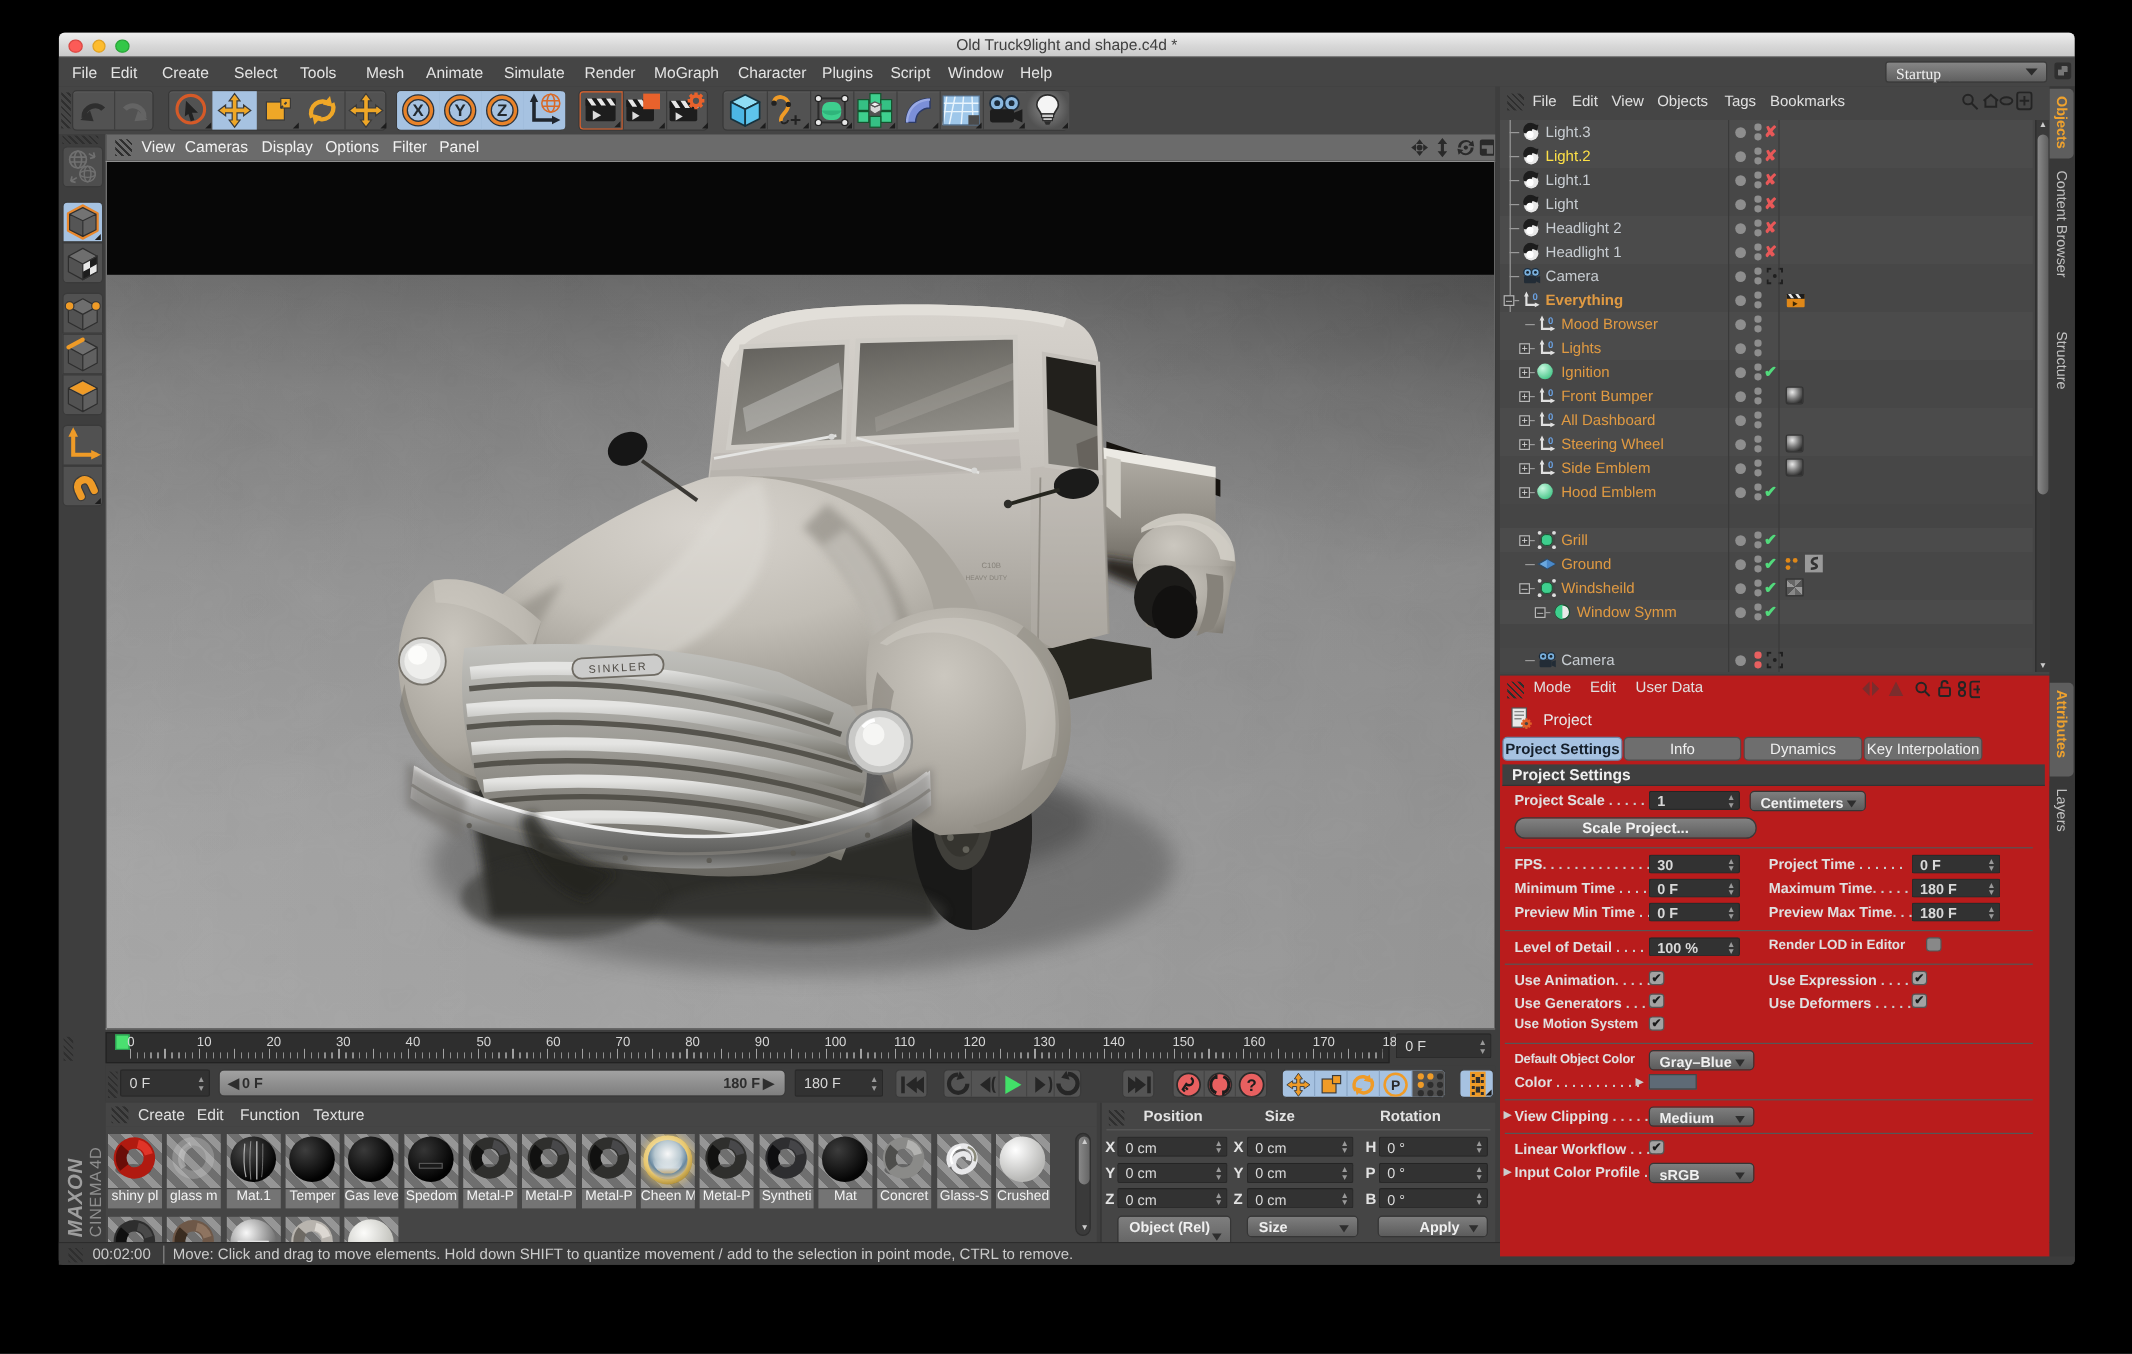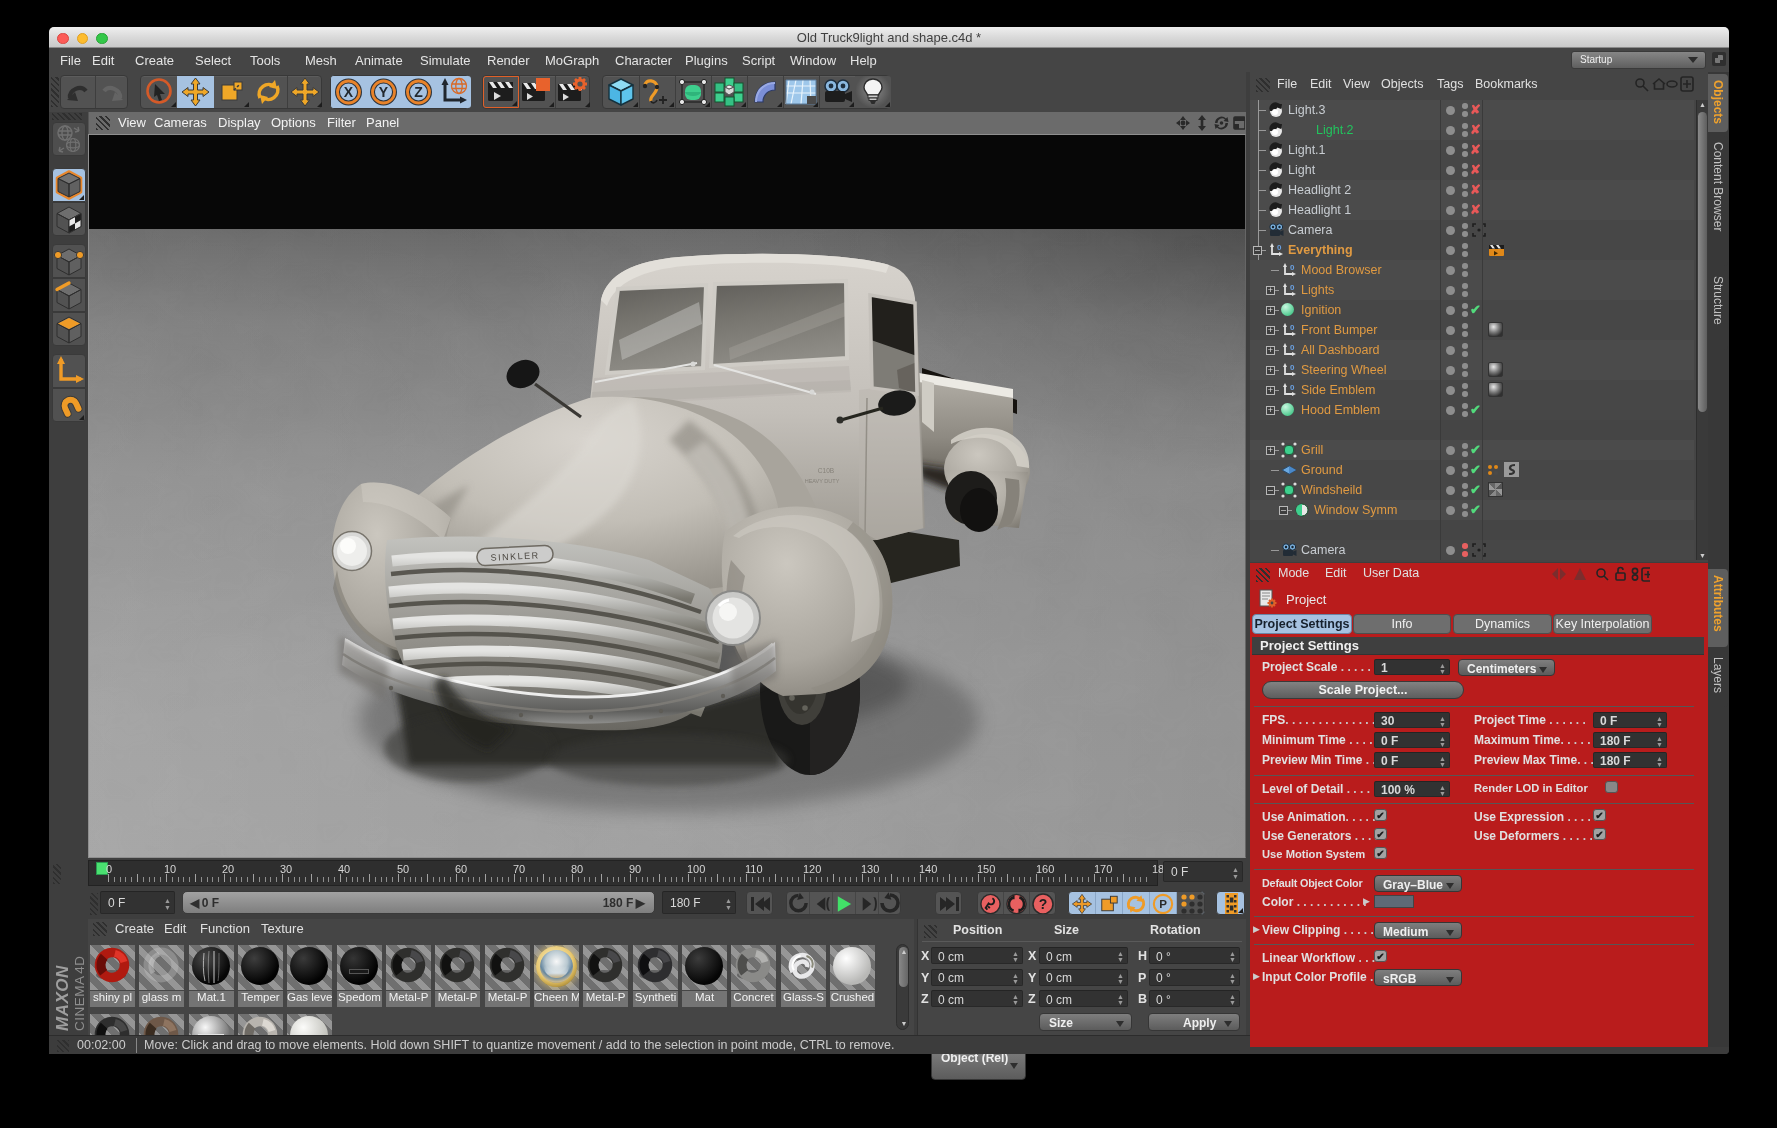--- a/index.html
+++ b/index.html
@@ -93,21 +93,21 @@
     <span class="m" style="left:306px">Animate</span>
     <span class="m" style="left:371px">Simulate</span>
     <span class="m" style="left:438px">Render</span>
     <span class="m" style="left:496px">MoGraph</span>
     <span class="m" style="left:566px">Character</span>
     <span class="m" style="left:636px">Plugins</span>
     <span class="m" style="left:693px">Script</span>
     <span class="m" style="left:741px">Window</span>
     <span class="m" style="left:801px">Help</span>
     <span class="m" style="left:1560px;color:#d8d8d8">Layout:</span>
-    <div class="abs" style="left:1522px;top:2.5px;width:135px;height:18px;background:linear-gradient(#868686,#5f5f5f);border:1px solid #3a3a3a;border-radius:3px;color:#f0f0f0;font-size:10px;">
+    <div class="abs" style="left:1522px;top:2.5px;width:135px;height:18px;background:linear-gradient(#868686,#5f5f5f);border:1px solid #3a3a3a;border-radius:3px;color:#f0f0f0;font-size:13px;font-family:Liberation Serif, serif;">
       <span style="position:absolute;left:8px;top:2px;">Startup</span>
       <span style="position:absolute;right:7px;top:5px;width:0;height:0;border-left:5px solid transparent;border-right:5px solid transparent;border-top:6px solid #2b2b2b;"></span>
     </div>
     <div class="abs" style="left:1663px;top:4px;width:14px;height:14px;background:#2f2f2f;border-radius:2px;">
       <div class="abs" style="left:3px;top:3px;width:8px;height:8px;background:#777;border-radius:1px;"></div>
       <div class="abs" style="left:2px;top:2px;width:4px;height:4px;background:#2f2f2f;"></div>
       <div class="abs" style="left:8px;top:8px;width:4px;height:4px;background:#2f2f2f;"></div>
     </div>
   </div>
   <div id="toolbar">
@@ -1100,21 +1100,21 @@
         <span style="position:absolute;left:6px;top:1.5px">0 cm</span>
         <span class="spin" style="top:2px">▲</span>
         <span class="spin" style="top:8px">▼</span>
       </div>
       <span class="abs" style="left:220px;top:73px;font-size:12.5px;color:#e2e2e2;font-weight:bold">B</span>
       <div class="fld" style="left:231px;top:71.0px;width:91px;height:17px;">
         <span style="position:absolute;left:6px;top:1.5px">0 °</span>
         <span class="spin" style="top:2px">▲</span>
         <span class="spin" style="top:8px">▼</span>
       </div>
-      <div class="drop" style="left:13px;top:94px;width:95px;height:32px;margin-top:35px;">
+      <div class="drop" style="left:13px;top:94px;width:95px;height:32px;">
         <span style="position:absolute;left:9px;top:2px">Object (Rel)</span>
       </div>
       <div class="drop" style="left:121px;top:94px;width:93px;height:18px;">
         <span style="position:absolute;left:9px;top:2px">Size</span>
       </div>
       <div class="drop" style="left:230px;top:94px;width:92px;height:18px;text-align:center;">
         <span style="position:absolute;left:34px;top:2px">Apply</span>
       </div>  
     </div>
   <div style="position:absolute;left:4px;top:914px;width:18px;height:90px;color:#9e9e9e;font-weight:bold;font-style:italic;font-size:17px;writing-mode:vertical-rl;transform:rotate(180deg);letter-spacing:.5px;">MAXON</div>
@@ -1162,21 +1162,21 @@
       </div>
       <div class="trow" style="top:48px;background:#4b4b4b;">
         <div class="abs" style="left:8px;top:0;width:1px;height:20px;background:#9a9a9a;opacity:1;"></div>
         <div class="abs" style="left:8px;top:10px;width:8px;height:1px;background:#9a9a9a;"></div>
         <svg class="tico" style="left:18px" width="16" height="16">
           <circle cx="8" cy="9" r="6" fill="#e8e8e8"></circle>
           <path d="M8 9 a6 6 0 0 1 6 -6 l-4 -2 a6 6 0 0 0 -8 8 Z" fill="#1d1d1d"></path>
           <path d="M3 3 L14 2 L13 7 Z" fill="#1d1d1d"></path>
           <circle cx="7" cy="10" r="3" fill="#fff"></circle>
         </svg>
-        <span class="nm" style="left:38px;color:#22c55e;font-weight:normal;margin-left:28px;">Light.2</span>
+        <span class="nm" style="left:38px;color:#fde047;font-weight:normal;">Light.2</span>
         <div class="bigdot"></div>
         <div class="sdot" style="top:3px;background:#8e8e8e;"></div>
         <div class="sdot" style="top:11px;background:#8e8e8e;"></div>
         <span class="redx">✘</span>
       </div>
       <div class="trow" style="top:68px;background:#474747;">
         <div class="abs" style="left:8px;top:0;width:1px;height:20px;background:#9a9a9a;opacity:1;"></div>
         <div class="abs" style="left:8px;top:10px;width:8px;height:1px;background:#9a9a9a;"></div>
         <svg class="tico" style="left:18px" width="16" height="16">
           <circle cx="8" cy="9" r="6" fill="#e8e8e8"></circle>

